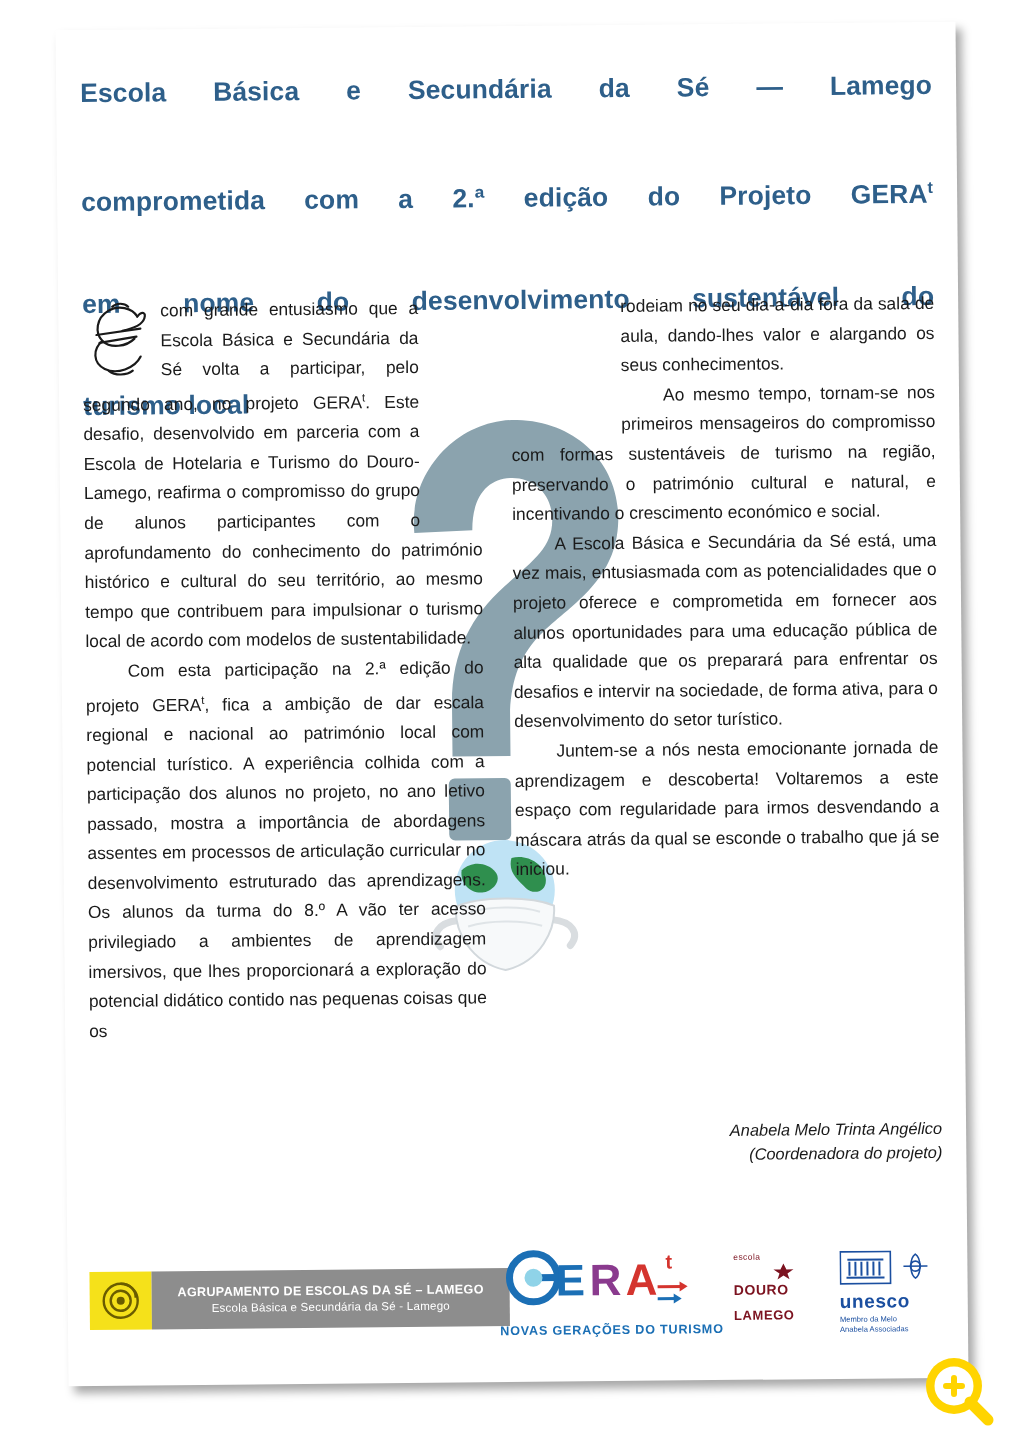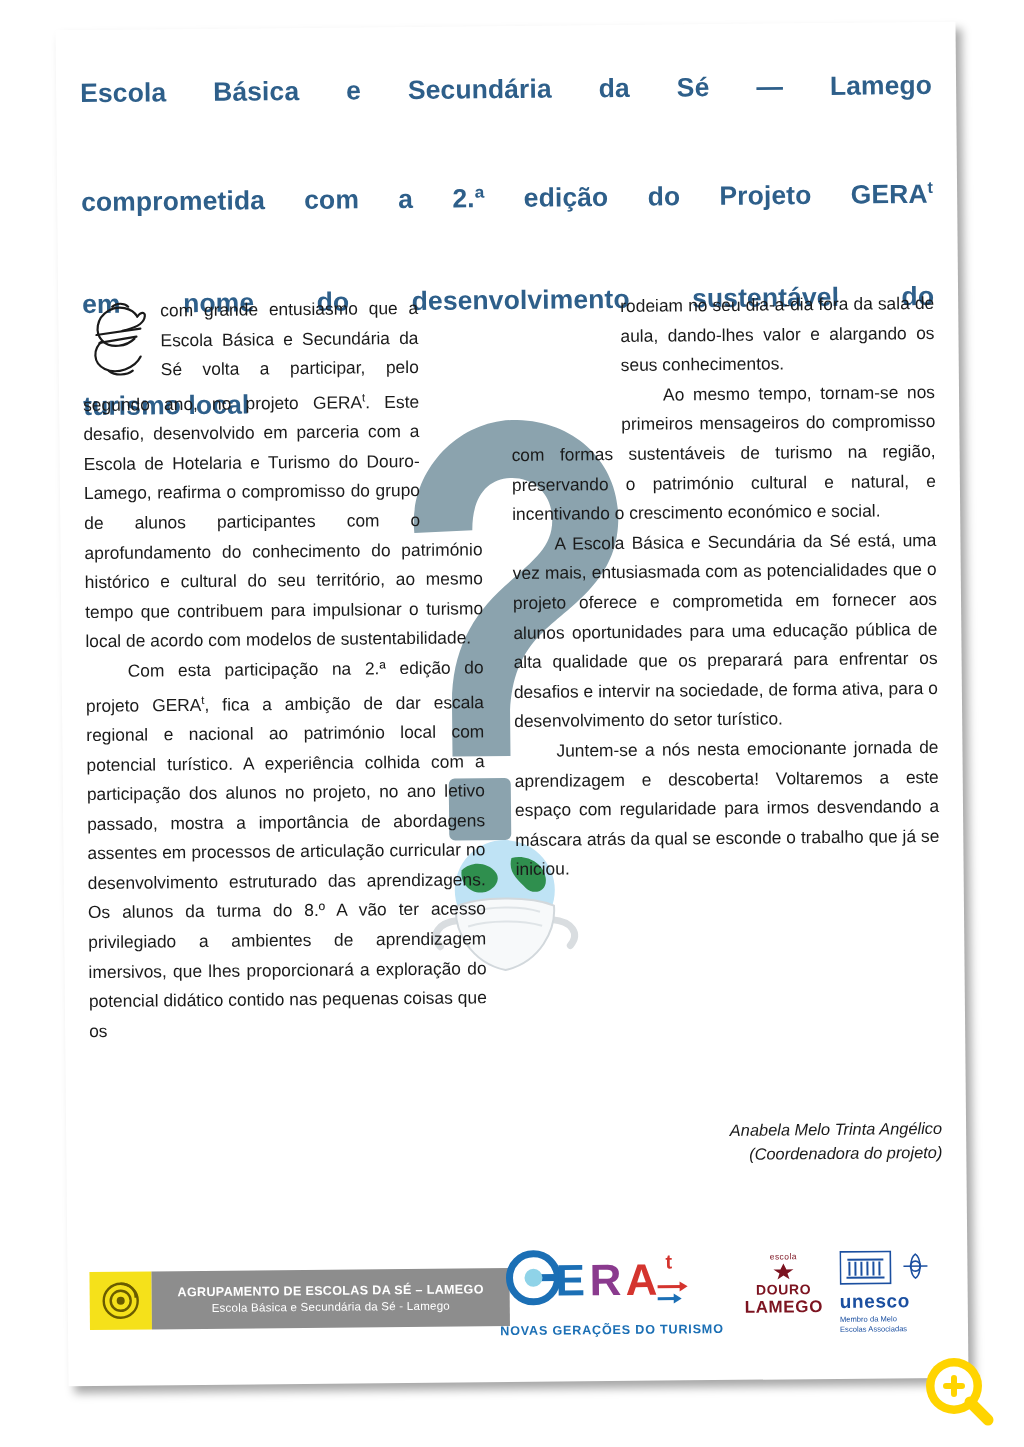--- a/index.html
+++ b/index.html
@@ -201,40 +201,40 @@
     letter-spacing: 0.8px;
     margin-top: 2px;
   }
 
   .logo-douro {
     position: absolute;
     left: 666px;
     top: 12px;
     width: 100px;
     height: 86px;
-    text-align: center;
     color: #7c1320;
   }
   .logo-douro .top {
     font-size: 8.5px;
     letter-spacing: 0.4px;
     line-height: 10px;
     color: #7c1320;
   }
   .logo-douro .d1 {
     font-size: 14px;
     font-weight: bold;
     letter-spacing: 0.6px;
     line-height: 17px;
   }
   .logo-douro .d2 {
-    font-size: 17px;
+    font-size: 13px;
     font-weight: bold;
     letter-spacing: 0.6px;
     line-height: 17px;
+    margin-top: 8px;
   }
 
   .logo-unesco {
     position: absolute;
     left: 772px;
     top: 12px;
     width: 118px;
     height: 88px;
     color: #1b4fa0;
     text-align: left;
@@ -410,21 +410,21 @@
             </g>
             <g transform="translate(60,2)">
               <circle cx="16" cy="14" r="5" fill="none" stroke="#1b4fa0" stroke-width="1.6"></circle>
               <path d="M16 2 C22 6, 22 22, 16 26 C10 22, 10 6, 16 2 Z" fill="none" stroke="#1b4fa0" stroke-width="1.6"></path>
               <path d="M4 14 L28 14" stroke="#1b4fa0" stroke-width="1.6"></path>
             </g>
           </svg>
           <div class="word">unesco</div>
           <div class="sub">
             <div>Membro da Melo</div>
-            <div>Escolas Associadas</div>
+            <div>Anabela Associadas</div>
           </div>
         </div>
 
       </div>
 
     </div>
   </div>
 
   <div class="zoom-badge">
     <svg width="78" height="78" viewBox="0 0 78 78" xmlns="http://www.w3.org/2000/svg">

